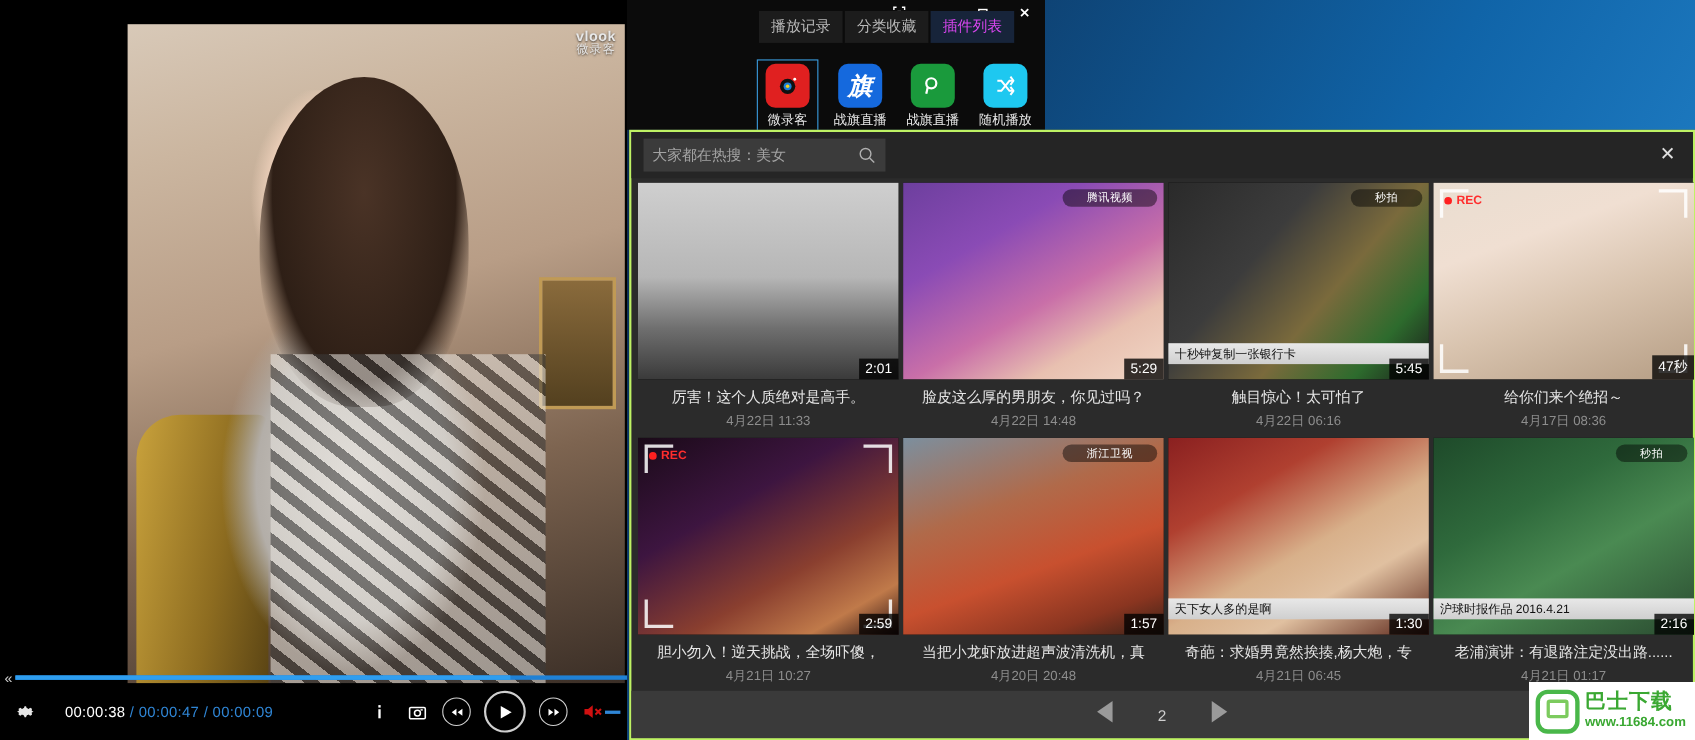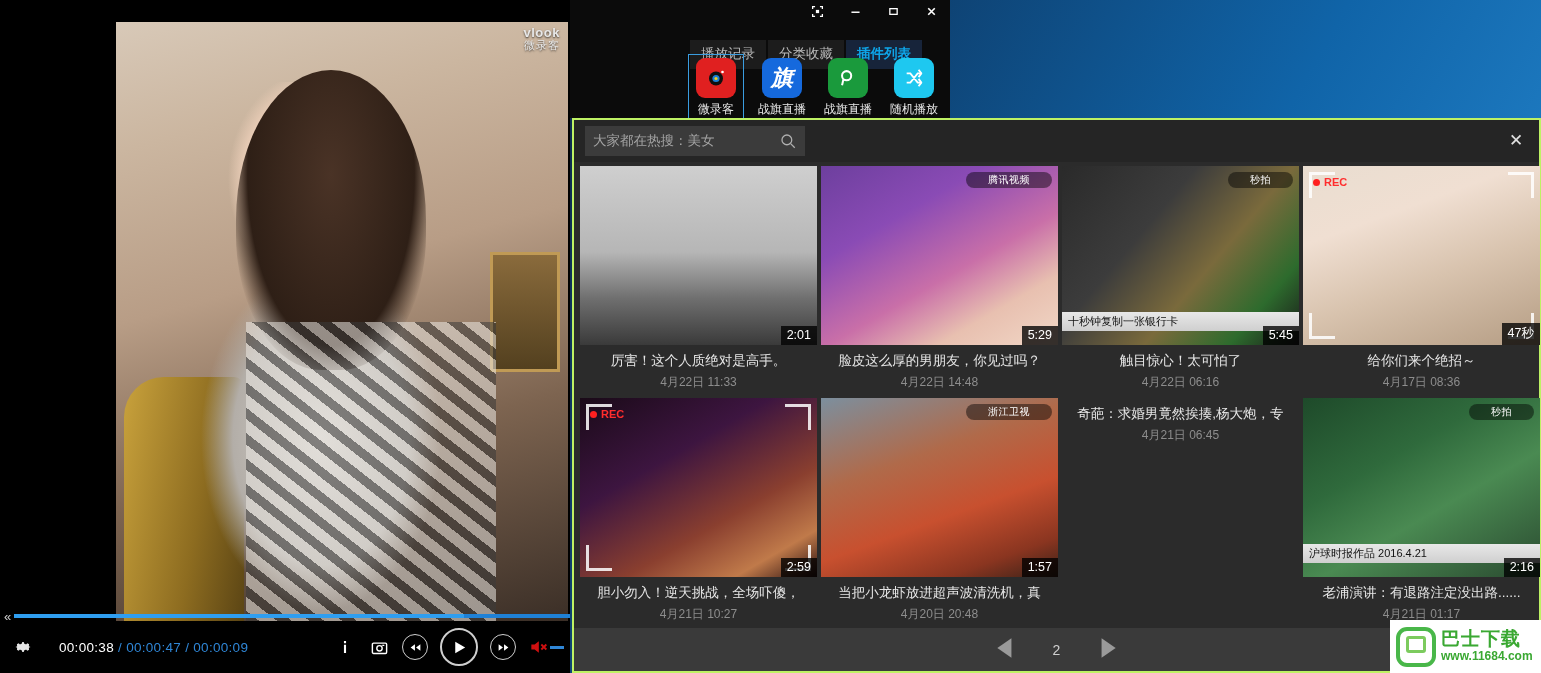--- a/index.html
+++ b/index.html
@@ -94,25 +94,25 @@
 
   
   .plugin-win {
     position: absolute; left: 570px; top: 0; width: 380px; height: 118px; background: #0b0b0b;
   }
   .win-ctrls { position: absolute; right: 0; top: 0; height: 22px; display: flex; align-items: center; gap: 0; }
   .win-btn {
     width: 38px; height: 22px; display: flex; align-items: center; justify-content: center;
     color: #fff; font-size: 13px; cursor: pointer;
   }
-  .tabs { position: absolute; left: 120px; top: 40px; display: flex; gap: 2px; }
+  .tabs { position: absolute; left: 120px; top: 10px; display: flex; gap: 2px; }
   .tab {
     padding: 5px 11px 6px; font-size: 13.5px; color: #b9b9b9; background: #1c1c1c; cursor: pointer;
   }
-  .tab.active { color: #0ea5e9; background: #17243a; font-weight: 700; }
+  .tab.active { color: #d946ef; background: #17243a; font-weight: 400; }
   .plugins { position: absolute; left: 688px; top: 54px; display: flex; gap: 10px; }
   .plugin {
     width: 56px; display: flex; flex-direction: column; align-items: center; gap: 3px; cursor: pointer;
     padding: 3px 2px 2px; border: 1px solid transparent;
   }
   .plugin.selected { border-color: #3a9de0; }
   .plugin-icon {
     width: 40px; height: 40px; border-radius: 9px;
     display: flex; align-items: center; justify-content: center;
     font-size: 22px; font-weight: 700; color: #fff;
@@ -431,20 +431,25 @@
         <div class="card">
           <div class="thumb">
             <div class="thumb-art" style="background:linear-gradient(160deg,#7c8f9e 0%,#b06a4a 35%,#c8502f 62%,#8a3520 85%,#3a2218 100%)"></div>
             <span class="logo-badge">浙江卫视</span>
             <span class="dur">1:57</span>
           </div>
           <div class="card-title">当把小龙虾放进超声波清洗机，真</div>
           <div class="card-date">4月20日  20:48</div>
         </div>
         <div class="card">
+          <div class="thumb">
+            <div class="thumb-art" style="background:linear-gradient(150deg,#8a2020 0%,#b04030 28%,#d8b08a 55%,#e0c0a0 72%,#5a2418 100%)"></div>
+            <span class="caption-bar">天下女人多的是啊</span>
+            <span class="dur">1:30</span>
+          </div>
           <div class="card-title">奇葩：求婚男竟然挨揍,杨大炮，专</div>
           <div class="card-date">4月21日  06:45</div>
         </div>
         <div class="card">
           <div class="thumb">
             <div class="thumb-art" style="background:linear-gradient(150deg,#1e4a2a 0%,#2f6a3c 35%,#4a8a52 60%,#2a4a30 100%)"></div>
             <span class="logo-badge">秒拍</span>
             <span class="caption-bar">沪球时报作品   2016.4.21</span>
             <span class="dur">2:16</span>
           </div>

